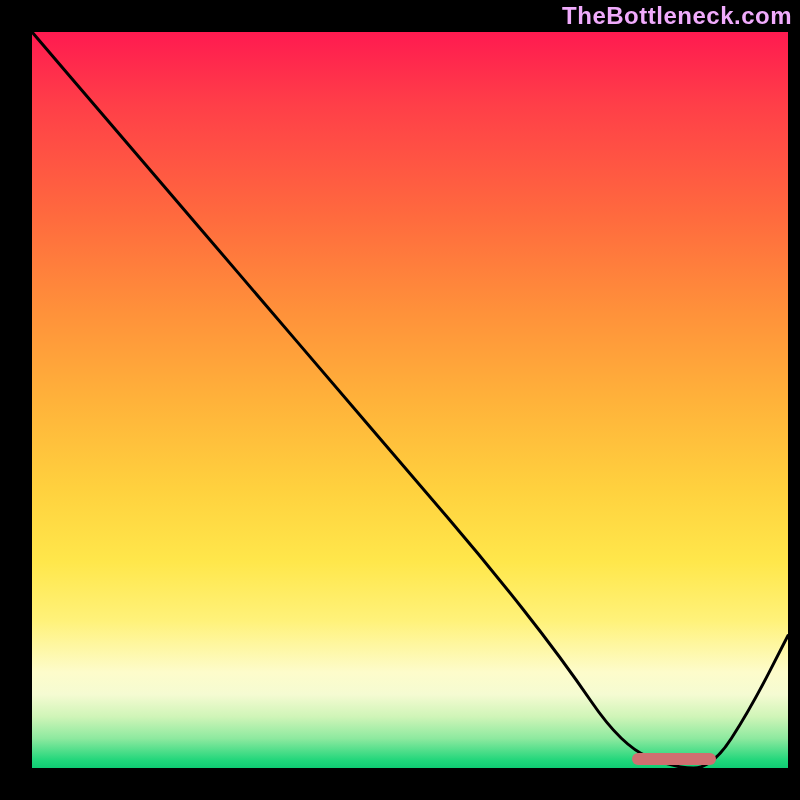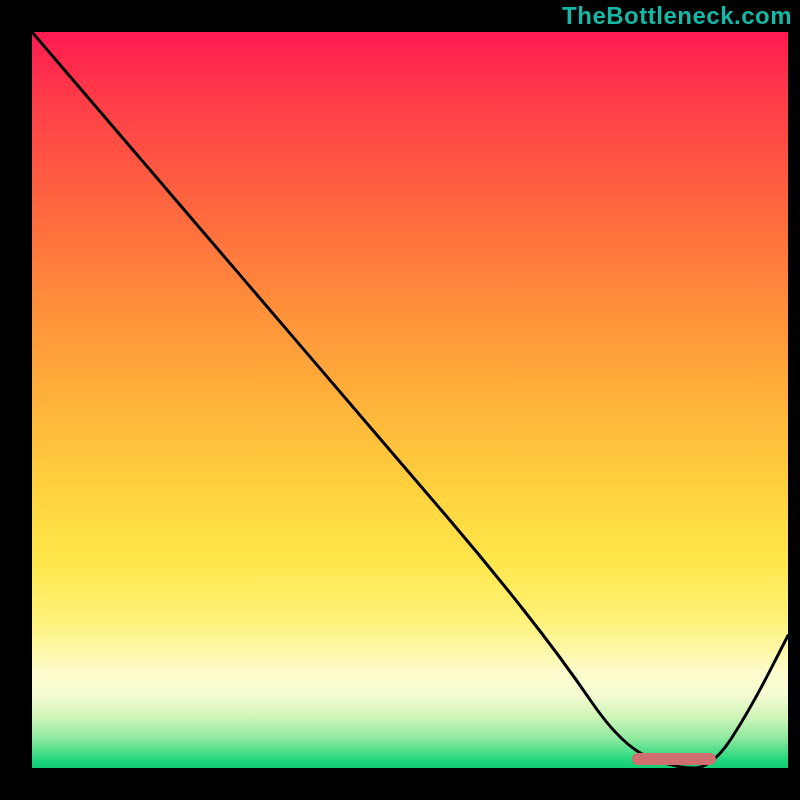--- a/index.html
+++ b/index.html
@@ -34,21 +34,21 @@
       #1fd67a 99%,
       #0fcb73 100%
     );
     border: 2px solid #000;
     overflow: visible;
   }
   .watermark {
     position: absolute;
     right: 8px;
     top: 2px;
-    color: #14b8a6;
+    color: #f0abfc;
     font: 700 24px "Segoe UI", Arial, sans-serif;
     letter-spacing: 0.5px;
     user-select: none;
   }
   svg.curve {
     position: absolute;
     left: 0; top: 0;
     width: 100%; height: 100%;
     overflow: visible;
   }

